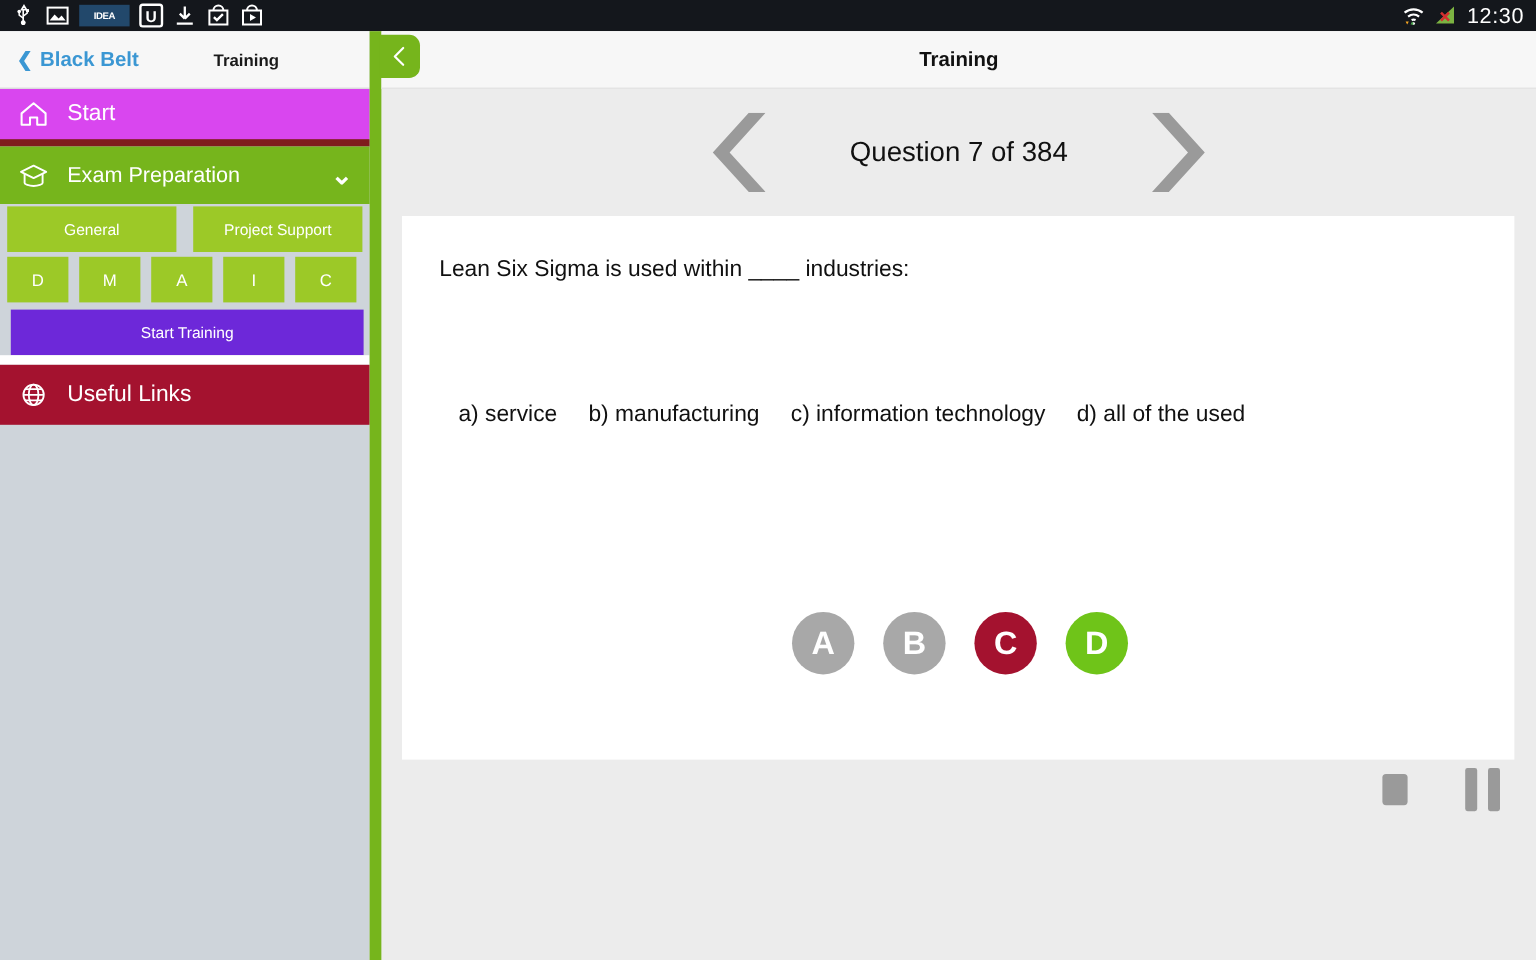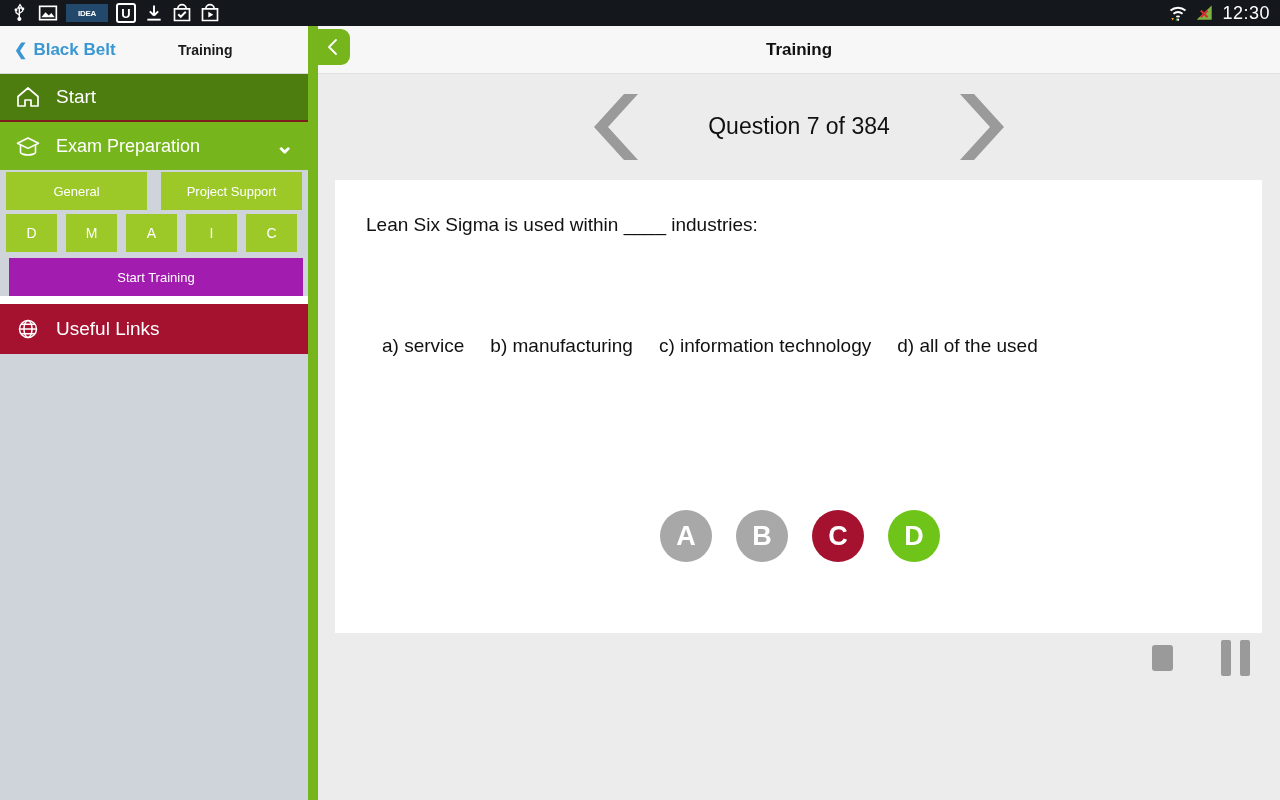--- a/index.html
+++ b/index.html
@@ -47,21 +47,21 @@
   .backlink .chev { font-size: 16px; font-weight: bold; }
   .left-title {
     position: absolute; left: 178px; top: 50%; transform: translateY(-50%);
     font-size: 14px; font-weight: bold; color: #1a1a1a;
   }
 
   .menu-item {
     height: 48px; display: flex; align-items: center; gap: 14px;
     padding: 0 14px; color: #fff; font-size: 19px;
   }
-  .menu-start { background: #4d7c0f; border-bottom: 2px solid #7f1d1d; }
+  .menu-start { background: #d946ef; border-bottom: 6px solid #7f1d1d; }
   .menu-exam { background: #76b51c; font-size: 18px; }
   .menu-exam .caret { margin-left: auto; font-size: 22px; font-weight: bold; }
   .menu-links { background: #a4122f; height: 50px; }
 
   .mi-ico { width: 28px; height: 26px; flex: 0 0 28px; }
 
   .subrow1 { display: flex; gap: 14px; padding: 2px 6px 0 6px; }
   .pill {
     background: #9cc927; color: #fff; font-size: 13px; height: 38px;
     display: flex; align-items: center; justify-content: center;
@@ -69,21 +69,21 @@
   .pill.general { width: 142px; }
   .pill.project { width: 142px; }
 
   .subrow2 { display: flex; gap: 9px; padding: 4px 6px 0 6px; }
   .dmaic {
     width: 51px; height: 38px; background: #9cc927; color: #fff;
     font-size: 14px; display: flex; align-items: center; justify-content: center;
   }
 
   .starttrain {
-    margin: 6px 5px 0 9px; height: 38px; background: #a21caf; color: #fff;
+    margin: 6px 5px 0 9px; height: 38px; background: #6d28d9; color: #fff;
     font-size: 13px; display: flex; align-items: center; justify-content: center;
   }
   .spacer-green { height: 8px; background: #fff; }
 
   .green-strip {
     position: absolute; left: 308px; top: 26px; width: 10px; height: 774px;
     background: #76b51c;
   }
 
   

